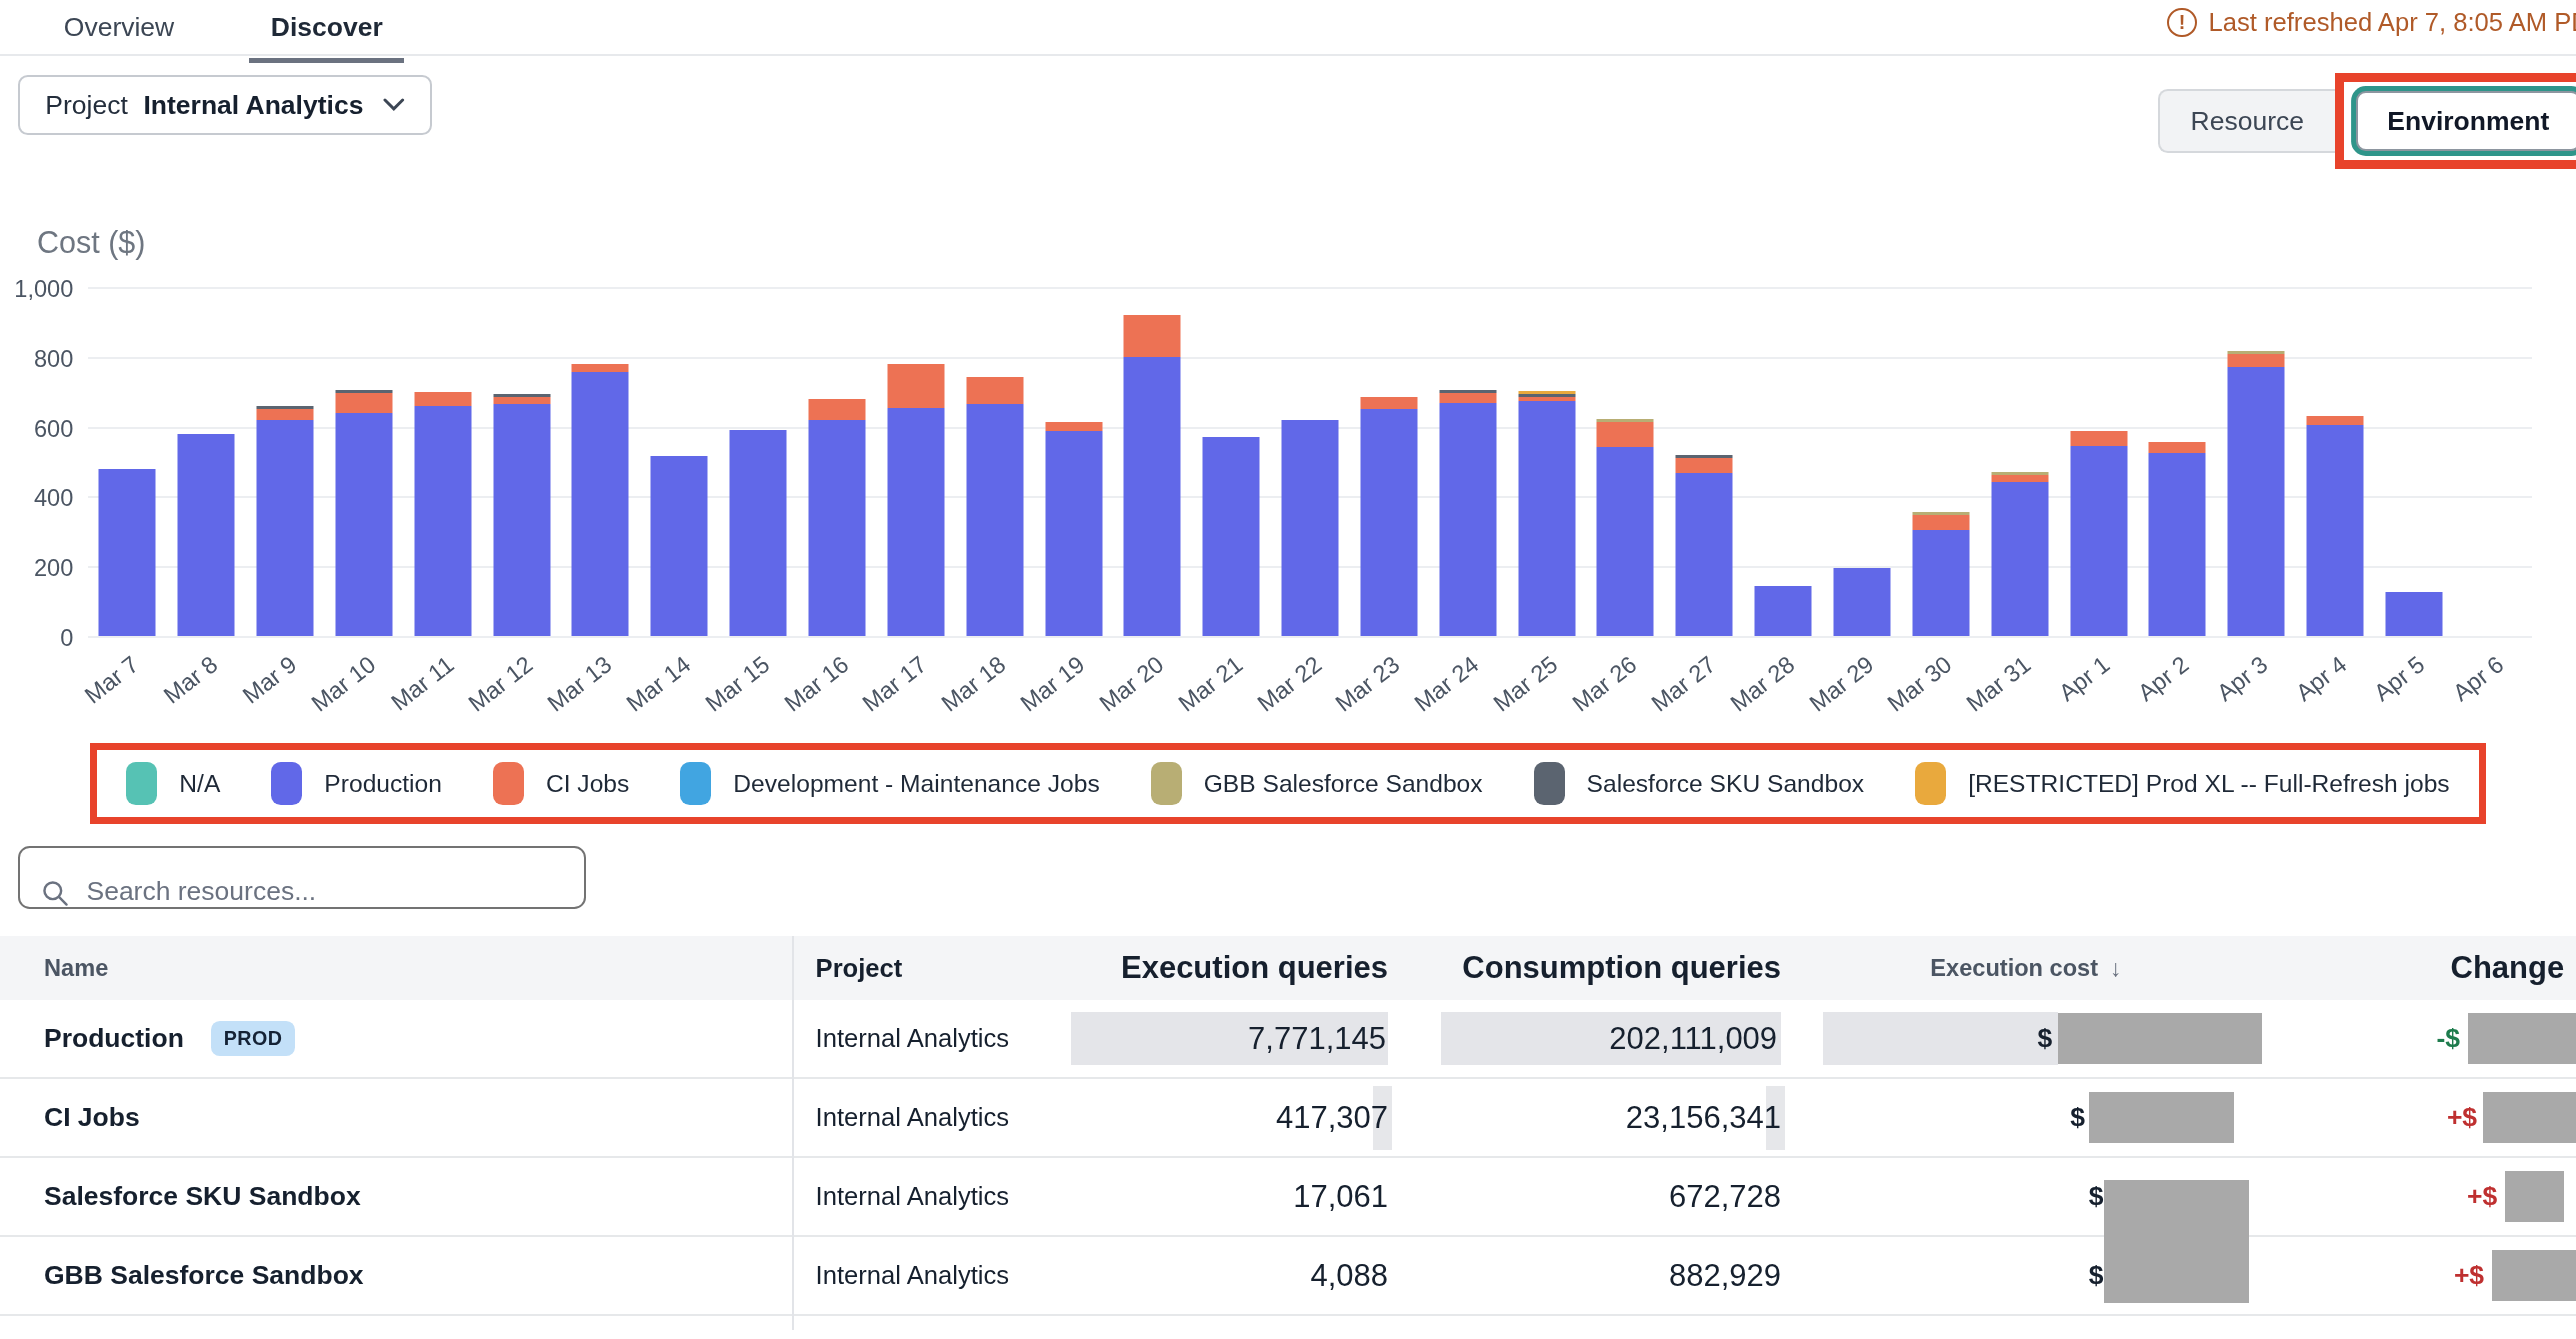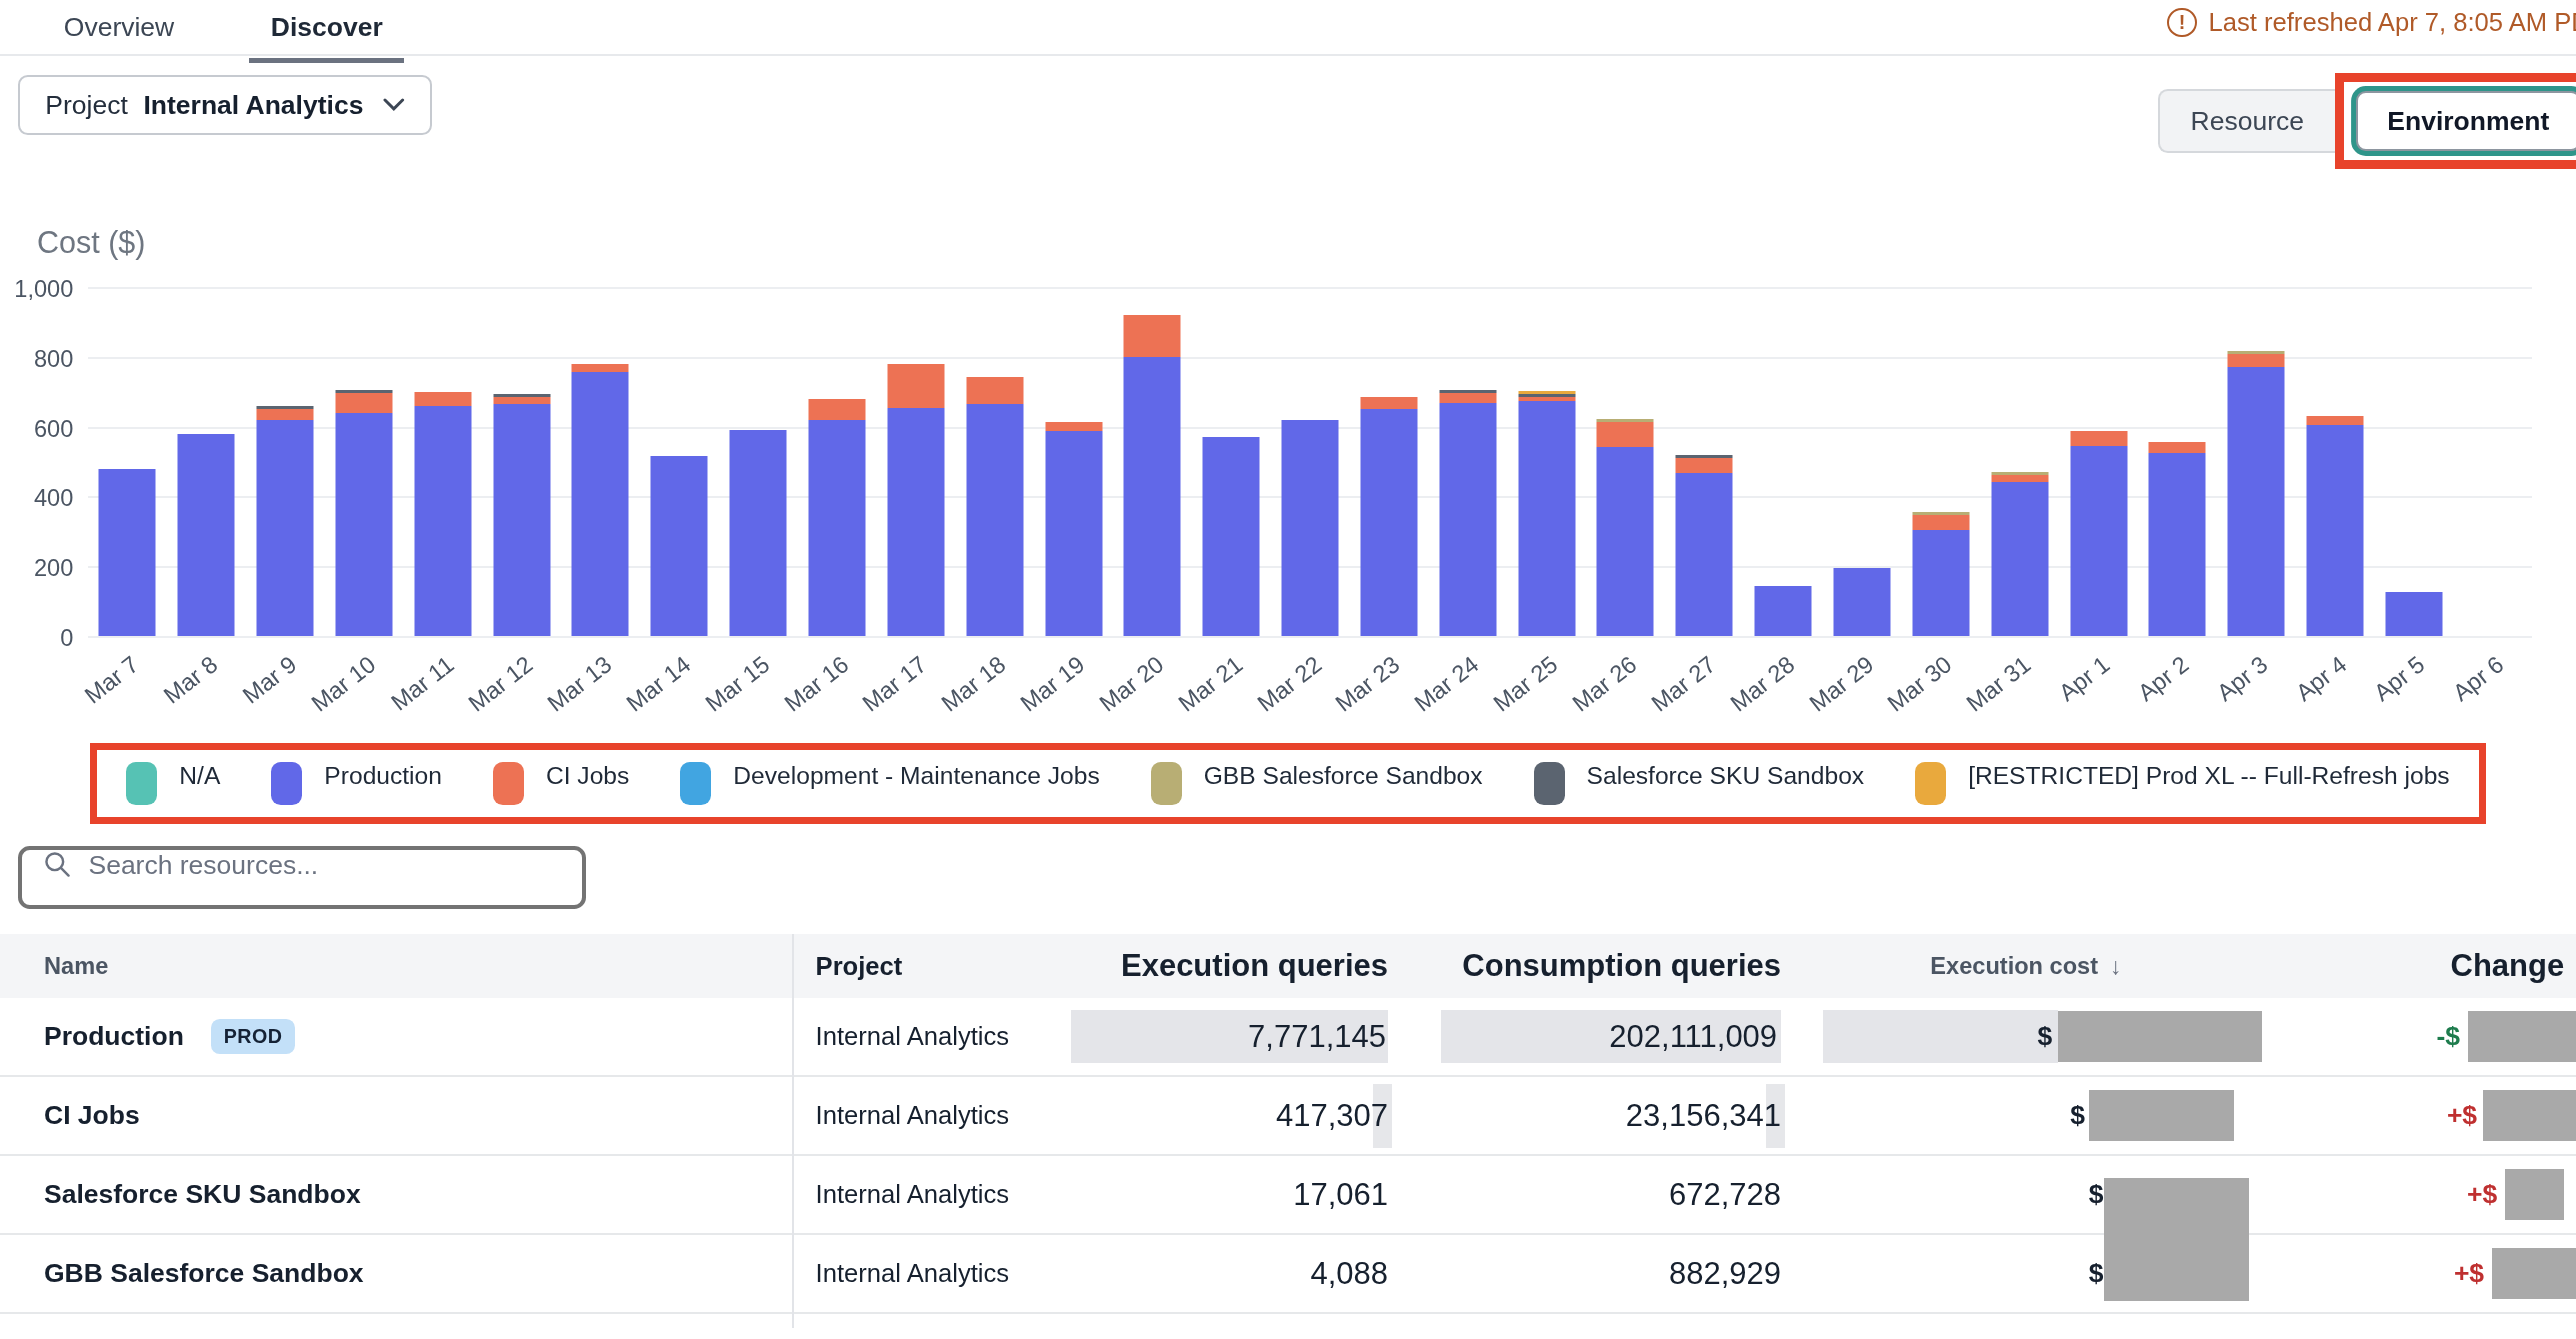--- a/index.html
+++ b/index.html
@@ -51,28 +51,28 @@
   .seg { width: 100%; }
   .xlab { position: absolute; top: calc(100% + 15.7px); right: 50%;
     transform: rotate(-38deg); transform-origin: 100% 0;
     font-size: 23.6px; color: #4b5563; white-space: nowrap; }
   .xaxis-space { height: 98px; }
 
   
   .legend-row { display: flex; justify-content: center; margin-top: 7.9px; }
   .legend-annot { display: inline-flex; align-items: center; gap: 51px;
     border: 7.9px solid #e8432b; padding: 11.8px 29.5px; background: #fff; }
-  .lg-item { display: inline-flex; gap: 22px; cursor: pointer; }
+  .lg-item { display: inline-flex; align-items: center; gap: 22px; cursor: pointer; }
   .lg-chip { width: 31px; height: 43px; border-radius: 9.8px; flex: 0 0 auto; }
   .lg-label { font-size: 24.6px; color: #1f2937; white-space: nowrap; }
 
   
   .search-row { margin: 21.6px 0 0 17.7px; }
-  .search-box { display: inline-flex; align-items: flex-start; gap: 17.7px; width: 568px; height: 63px;
-    border: 4px solid #737373; border-radius: 11.8px; padding: 0 21.6px; background: #fff; }
+  .search-box { display: inline-flex; align-items: flex-end; gap: 17.7px; width: 568px; height: 63px;
+    border: 2px solid #737373; border-radius: 11.8px; padding: 0 21.6px; background: #fff; }
   .search-box input { border: none; outline: none; font-size: 26.5px; color: #1b2733; flex: 1;
     font-family: inherit; background: transparent; }
   .search-box input::placeholder { color: #6b7280; }
 
   
   .table { position: relative; margin-top: 25.6px; width: 2576px; }
   .col-divider { position: absolute; left: 792px; top: 0; bottom: 0; width: 2px;
     background: #e2e4e8; z-index: 5; }
   .thead, .trow { display: grid;
     grid-template-columns: 792px 279px 317px 393px 490px 305px; align-items: center; }

